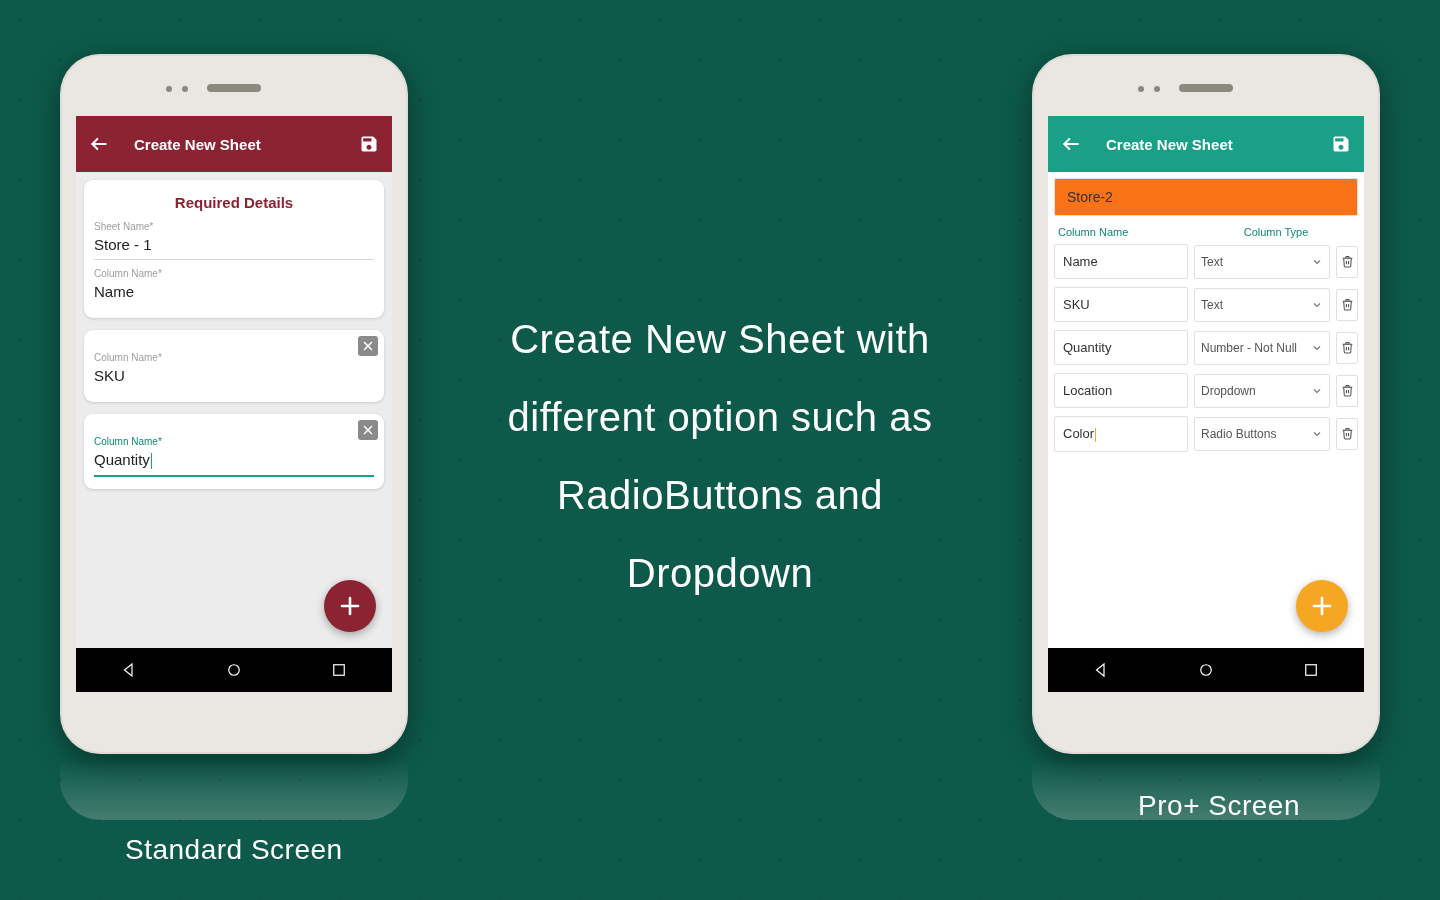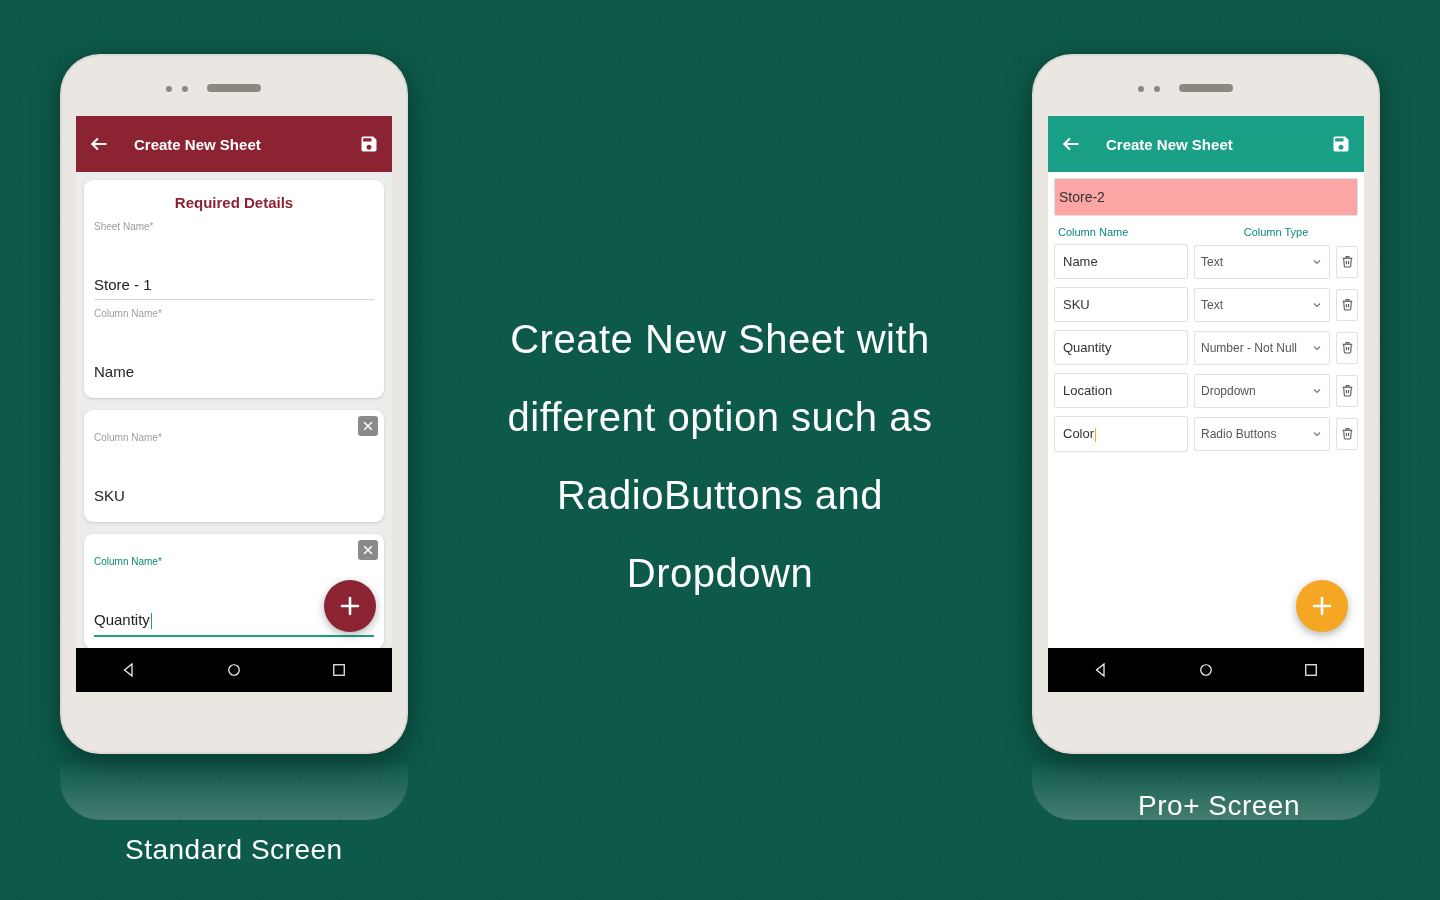--- a/index.html
+++ b/index.html
@@ -113,21 +113,20 @@
   .field-label {
     font-size: 10px;
     color: var(--text-soft);
   }
   .field-label.teal { color: var(--teal-dark); }
   .field-value {
     font-size: 15px;
     color: #222;
     padding: 4px 0 6px 0;
     border-bottom: 1px solid #d8d8d8;
-    margin-top: 40px;
   }
   .field-value.active {
     border-bottom: 2px solid var(--teal);
   }
   .field-value .cursor {
     display:inline-block; width:1px; height:16px;
     background: var(--teal); vertical-align: middle;
     margin-left:1px;
   }
   .card .delete-chip {
@@ -154,25 +153,25 @@
   .navbar {
     height: 44px; background: #000;
     display:flex; align-items:center; justify-content:space-around;
   }
   .navbar .navicn { width:18px; height:18px; }
 
   
   .sheet-name-input {
     border: 1px solid var(--border);
     border-radius: 2px;
-    padding: 10px 4px;
+    padding: 10px 12px;
     font-size: 14px;
     color: #333;
     margin-bottom: 10px;
-    background:#fca5a5;
+    background:#f97316;
   }
   .col-headers {
     display:flex; font-size: 11px; color: var(--teal-dark);
     padding: 0 4px 6px 4px; font-weight:500;
   }
   .col-headers .c1 { flex: 0 0 140px; }
   .col-headers .c2 { flex: 1; text-align: center; }
   .row {
     display:flex; align-items:center; gap:6px;
     margin-bottom: 8px;

